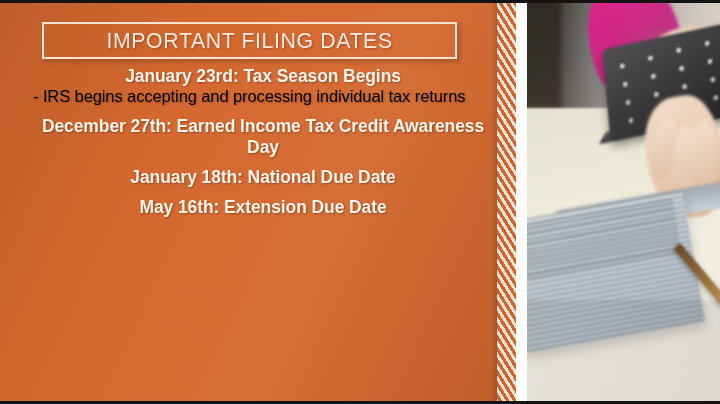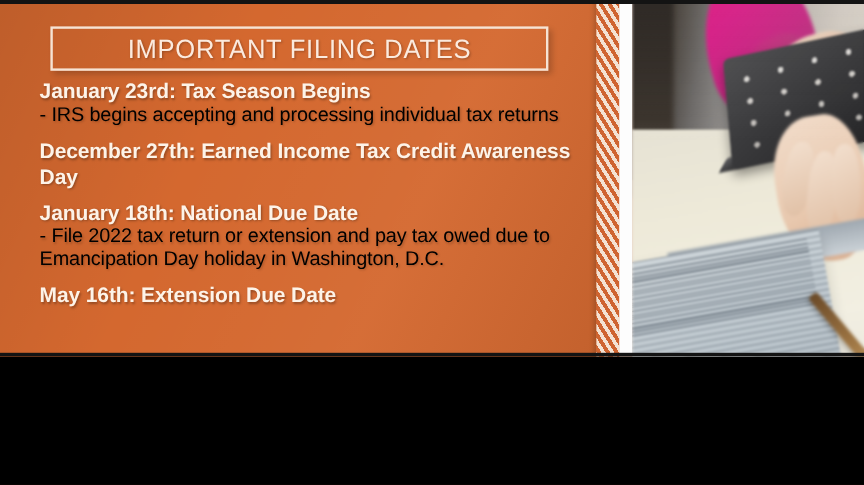--- a/index.html
+++ b/index.html
@@ -1,19 +1,19 @@
 <!DOCTYPE html>
 <html><head>
 <meta charset="utf-8">
 <style>
   html,body{margin:0;padding:0;background:#000;}
   body{width:720px;height:404px;overflow:hidden;
        font-family:"Liberation Sans","DejaVu Sans",sans-serif;}
 
-  #slide{position:relative;width:720px;height:297px;overflow:hidden;background:#d4682f;}
+  #slide{position:relative;width:720px;height:404px;overflow:hidden;background:#d4682f;}
 
   
   .panel{position:absolute;left:0;top:0;width:505px;height:404px;
          background:#d4682f;}
   .panel:after{content:"";position:absolute;left:0;top:0;right:0;bottom:0;
      background:linear-gradient(115deg,rgba(0,0,0,.10) 0%,rgba(0,0,0,0) 32%,
                 rgba(255,255,255,.04) 62%,rgba(0,0,0,.10) 100%);
      pointer-events:none;}
 
   
@@ -30,21 +30,21 @@
     font-weight:300;white-space:nowrap;
     text-shadow:1px 1px 2px rgba(0,0,0,.25);
     transform:scaleX(.97);}
 
   
   .body{position:absolute;left:33px;top:66px;width:460px;z-index:5;}
   .blk{margin-bottom:9px;}
   .blk:last-child{margin-bottom:0;}
   .hd{color:#fdf3e8;font-weight:bold;font-size:17.5px;line-height:21px;
       letter-spacing:-.1px;
-      text-shadow:1px 1px 2px rgba(0,0,0,.30);}
+      text-shadow:1px 1px 2px rgba(0,0,0,.30);text-align:center;}
   .dt{color:#000000;font-size:16.5px;line-height:19.5px;letter-spacing:-.1px;
       font-weight:400;
       text-shadow:1px 1px 2px rgba(0,0,0,.22);}
 
   
   .hatch{position:absolute;left:497px;top:0;width:19px;height:404px;z-index:10;
     background:repeating-linear-gradient(58deg,
         #f4e2d2 0px,#f4e2d2 3px,
         #cf6430 3px,#cf6430 6.2px);
     box-shadow:-2px 0 4px rgba(0,0,0,.18);}
@@ -167,21 +167,20 @@
       <div class="hd">January 23rd: Tax Season Begins</div>
       <div class="dt">- IRS begins accepting and processing individual tax returns</div>
     </div>
 
     <div class="blk">
       <div class="hd">December 27th: Earned Income Tax Credit Awareness Day</div>
     </div>
 
     <div class="blk">
       <div class="hd">January 18th: National Due Date</div>
-      <div class="dt">- File 2022 tax return or extension and pay tax owed due to Emancipation Day holiday in Washington, D.C.</div>
     </div>
 
     <div class="blk">
       <div class="hd">May 16th: Extension Due Date</div>
     </div>
 
   </div>
 
   <div class="hatch"></div>
   <div class="gap"></div>

